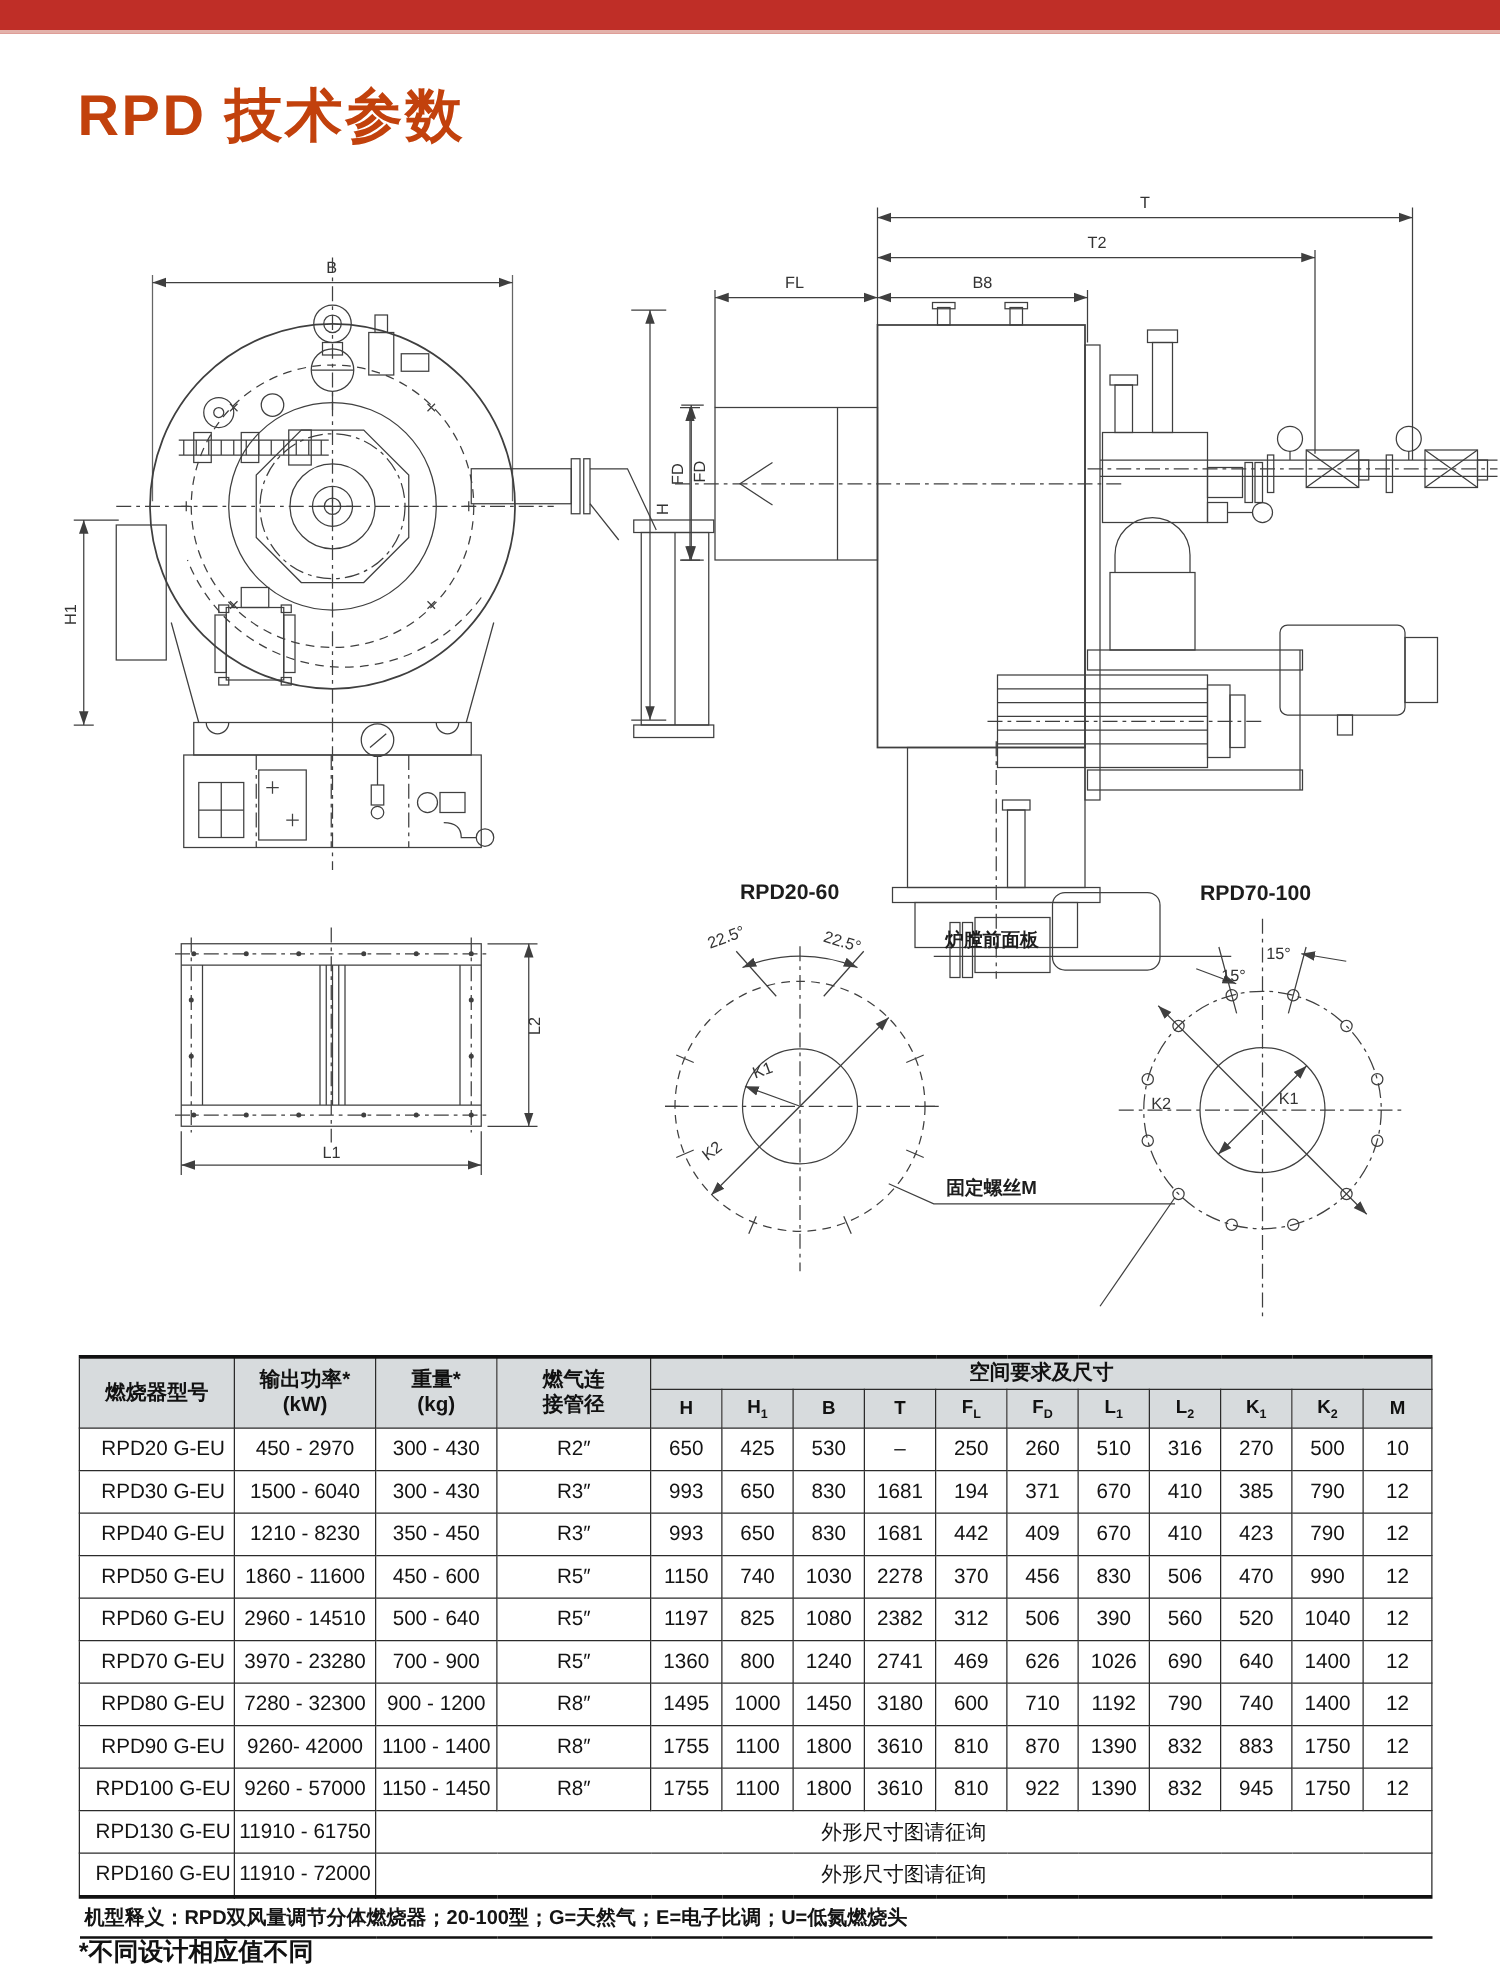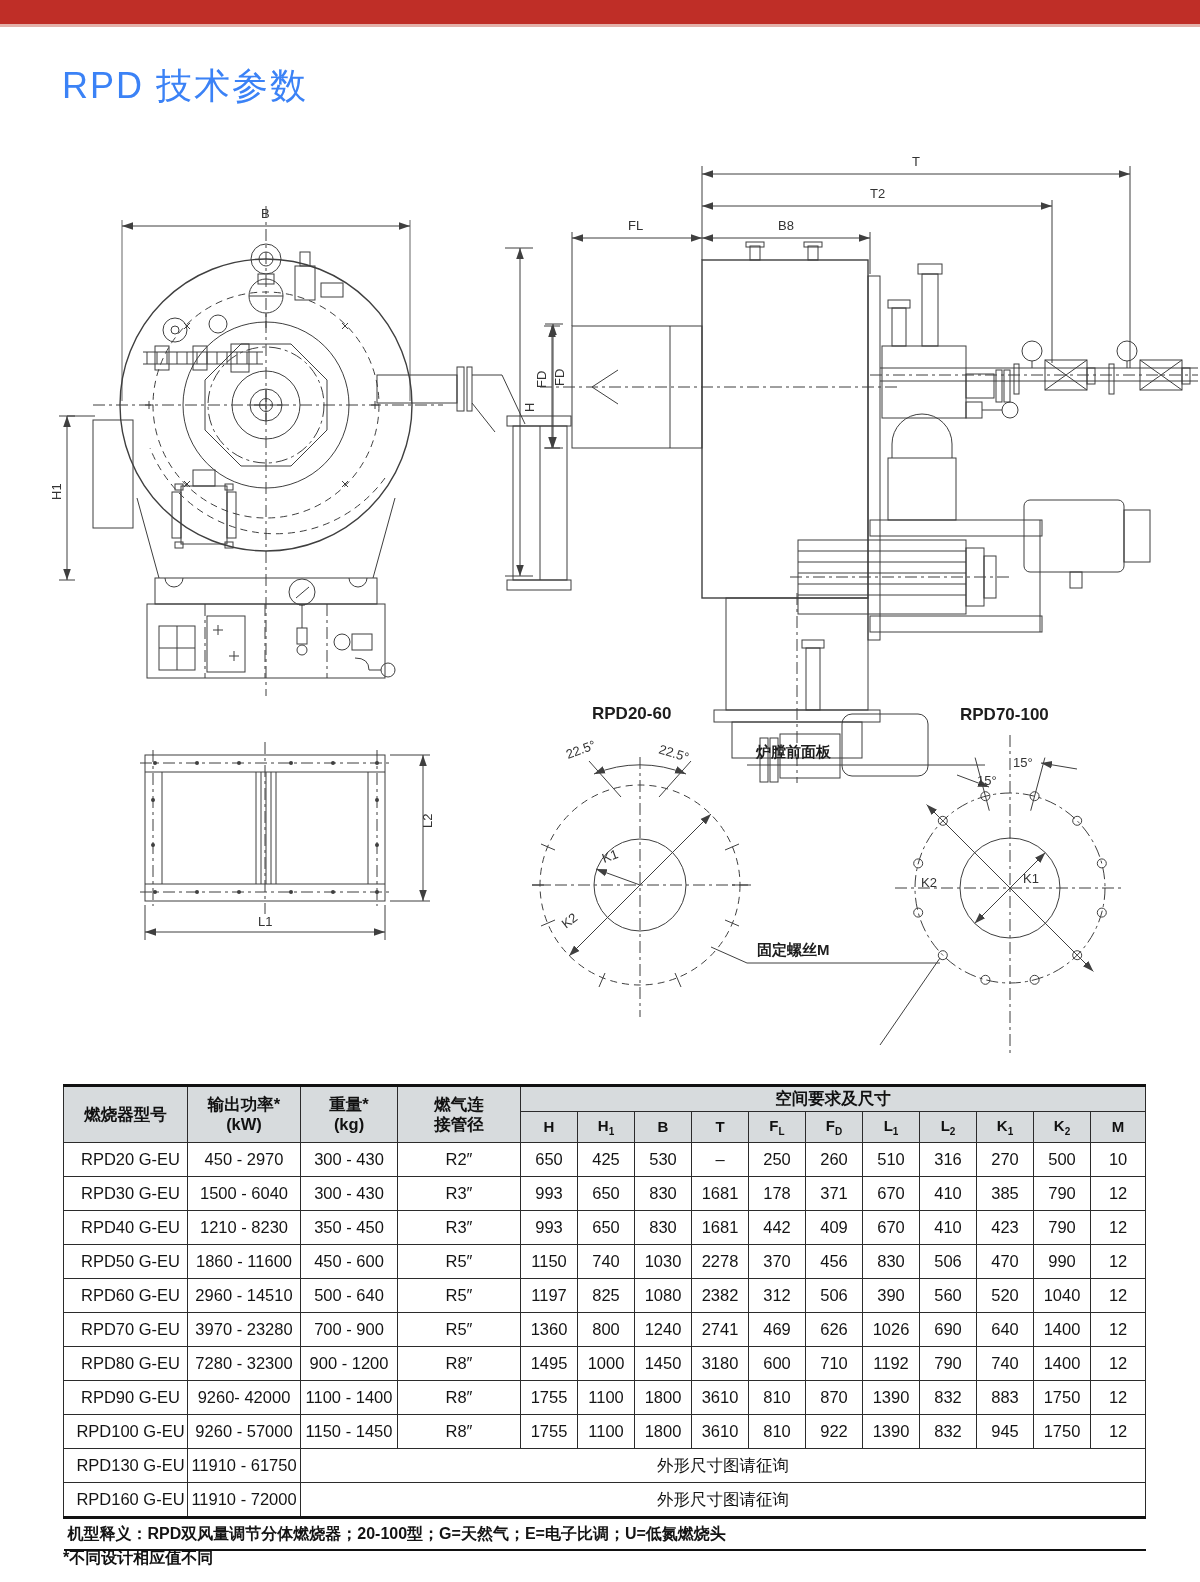--- a/index.html
+++ b/index.html
@@ -1,21 +1,21 @@
 <!DOCTYPE html>
 <html><head>
 <meta charset="utf-8">
 <style>
   html,body{margin:0;padding:0;background:#ffffff;}
   .page{position:relative;width:1200px;height:1582px;background:#ffffff;overflow:hidden;
         font-family:"Liberation Sans","DejaVu Sans",sans-serif;color:#111;}
   
   .topbar{position:absolute;left:0;top:0;width:1200px;height:24px;background:#bf2e27;
           border-bottom:3px solid #e3b1aa;z-index:4;}
-  .title{position:absolute;left:62px;top:62px;font-size:36px;font-weight:normal;color:#3b82f6;
+  .title{position:absolute;left:62px;top:62px;font-size:46px;font-weight:bold;color:#c2410c;
          letter-spacing:2px;z-index:4;}
   
   .photo{position:absolute;z-index:1;}
   .photo-left{left:0;top:492;width:368;height:588;
     background:linear-gradient(90deg, rgba(90,110,125,0.5) 0 58px, rgba(0,0,0,0) 58px),
     repeating-linear-gradient(180deg, rgba(55,62,68,0.55) 0 17px, rgba(215,218,220,0.45) 17px 31px, rgba(135,142,147,0.5) 31px 49px);
     opacity:0.40;}
   .photo-mid{left:400;top:598;width:345;height:482;
     background:repeating-linear-gradient(90deg, rgba(140,145,150,0.35) 0 22px, rgba(220,222,224,0.25) 22px 46px);
     opacity:0.32;}
@@ -46,21 +46,21 @@
     border-collapse:collapse;table-layout:fixed;border-top:3px solid #111;}
   .spec th,.spec td{border:1px solid #2b2b2b;text-align:center;padding:0;overflow:hidden;white-space:nowrap;}
   .spec thead th{background:rgba(213,217,219,0.95);font-size:16.5px;font-weight:bold;line-height:1.2;}
   .spec th.grp{height:24px;margin-top:36px;}
   .spec th.dimth{height:30px;font-size:15px;}
   .spec th.dimth sub{font-size:10px;}
   .spec tbody td{background:rgba(255,255,255,0.82);font-size:16.5px;height:33px;color:#141414;}
   .spec td.model{text-align:center;padding-left:10px;}
   .spec tr.legendrow td{border-left:none;border-right:none;border-top:3px solid #111;border-bottom:2px solid #111;
     background:rgba(255,255,255,0.92);text-align:left;padding-left:4px;font-size:16px;font-weight:bold;height:30px;}
-  .note{position:absolute;left:63px;top:1548px;font-size:16px;font-weight:bold;color:#111;z-index:3;}
+  .note{position:absolute;left:63px;top:1548px;font-size:20px;font-weight:bold;color:#111;z-index:3;}
 </style>
 </head>
 <body>
 
 <div class="page">
 
   <div class="topbar"></div>
   <div class="title">RPD 技术参数</div>
 
   <div class="photo photo-left"></div>
@@ -430,21 +430,21 @@
         </tr>
         <tr>
           <td class="model">RPD30 G-EU</td>
           <td>1500 - 6040</td>
           <td>300 - 430</td>
           <td>R3″</td>
           <td>993</td>
           <td>650</td>
           <td>830</td>
           <td>1681</td>
-          <td>178</td>
+          <td>194</td>
           <td>371</td>
           <td>670</td>
           <td>410</td>
           <td>385</td>
           <td>790</td>
           <td>12</td>
         </tr>
         <tr>
           <td class="model">RPD40 G-EU</td>
           <td>1210 - 8230</td>

